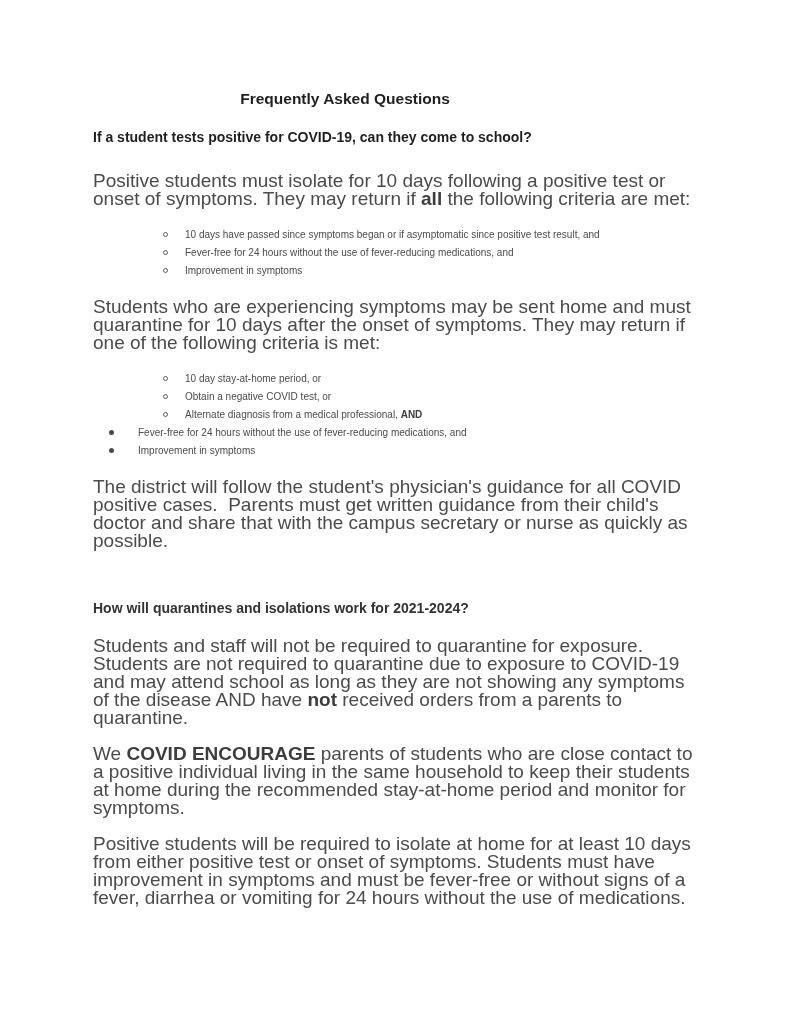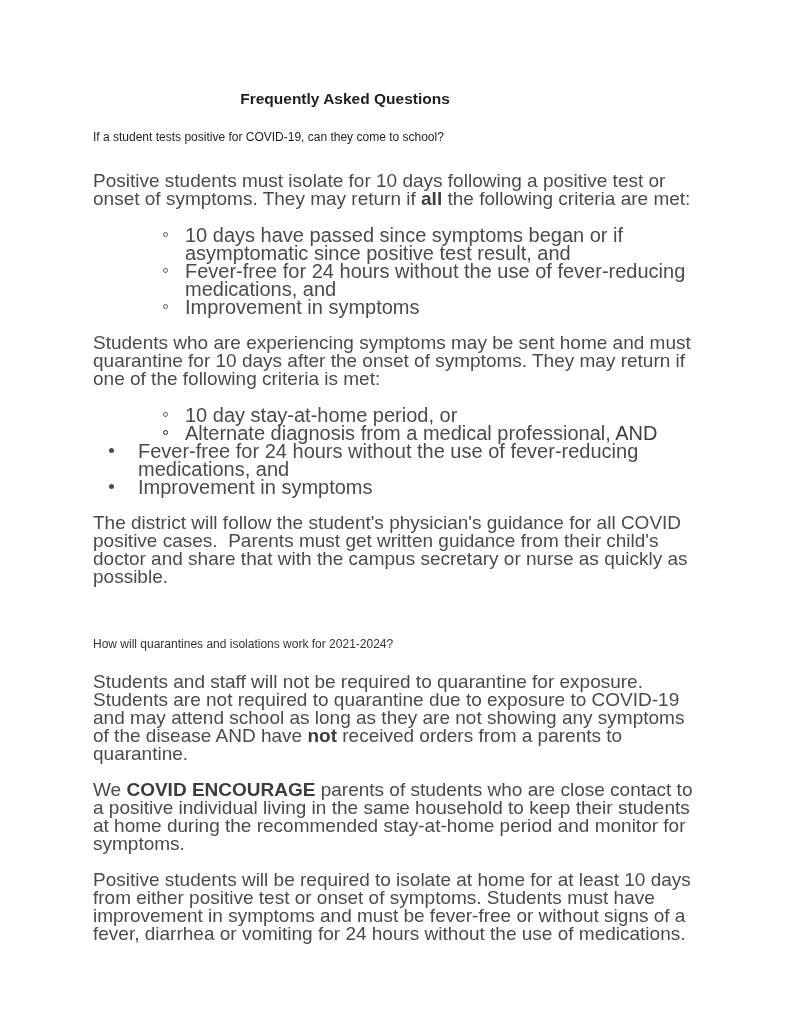--- a/index.html
+++ b/index.html
@@ -23,22 +23,22 @@
   }
   .doc-title {
     font-size: 15.5px;
     font-weight: bold;
     color: var(--heading-text);
     text-align: center;
     line-height: 22px;
     margin: 0 0 16px 0;
   }
   .question {
-    font-size: 12px;
-    font-weight: normal;
+    font-size: 14px;
+    font-weight: bold;
     color: var(--heading-text);
     line-height: 22px;
     margin: 0 0 24px 0;
   }
   .question.second {
     margin-top: 47px;
     margin-bottom: 18px;
     color: #333333;
   }
   p.body-para {
@@ -46,30 +46,30 @@
     color: var(--body-text);
     line-height: 18px;
     margin: 0 0 18px 0;
     white-space: pre-wrap;
     width: 608px;
   }
   p.body-para b { font-weight: bold; color: #3d3d3d; }
   ul.criteria {
     list-style: none;
     margin: 0 0 18px 0;
-    font-size: 20px;
+    font-size: 10px;
     color: var(--body-text);
     line-height: 18px;
   }
   ul.criteria li {
     position: relative;
     width: 614px;
   }
   ul.criteria li .li-text { white-space: pre-wrap; }
-  ul.criteria li b { font-weight: normal; color: #3d3d3d; }
+  ul.criteria li b { font-weight: bold; color: #3d3d3d; }
   li.lvl2 { padding-left: 92px; }
   li.lvl1 { padding-left: 45px; }
   .marker {
     position: absolute;
     top: 6px;
     display: block;
   }
   .marker.circle {
     left: 70px;
     width: 5px;
@@ -115,20 +115,21 @@
 
     <p class="body-para">Students who are experiencing symptoms may be sent home and must quarantine for 10 days after the onset of symptoms. They may return if one of the following criteria is met:</p>
 
     <ul class="criteria">
       <li class="lvl2">
         <span class="marker circle"></span>
         <span class="li-text">10 day stay-at-home period, or</span>
       </li>
       <li class="lvl2">
         <span class="marker circle"></span>
+        <span class="li-text">Obtain a negative COVID test, or</span>
       </li>
       <li class="lvl2">
         <span class="marker circle"></span>
         <span class="li-text">Alternate diagnosis from a medical professional, </span><b>AND</b>
       </li>
       <li class="lvl1">
         <span class="marker disc"></span>
         <span class="li-text">Fever-free for 24 hours without the use of fever-reducing medications, and</span>
       </li>
       <li class="lvl1">

